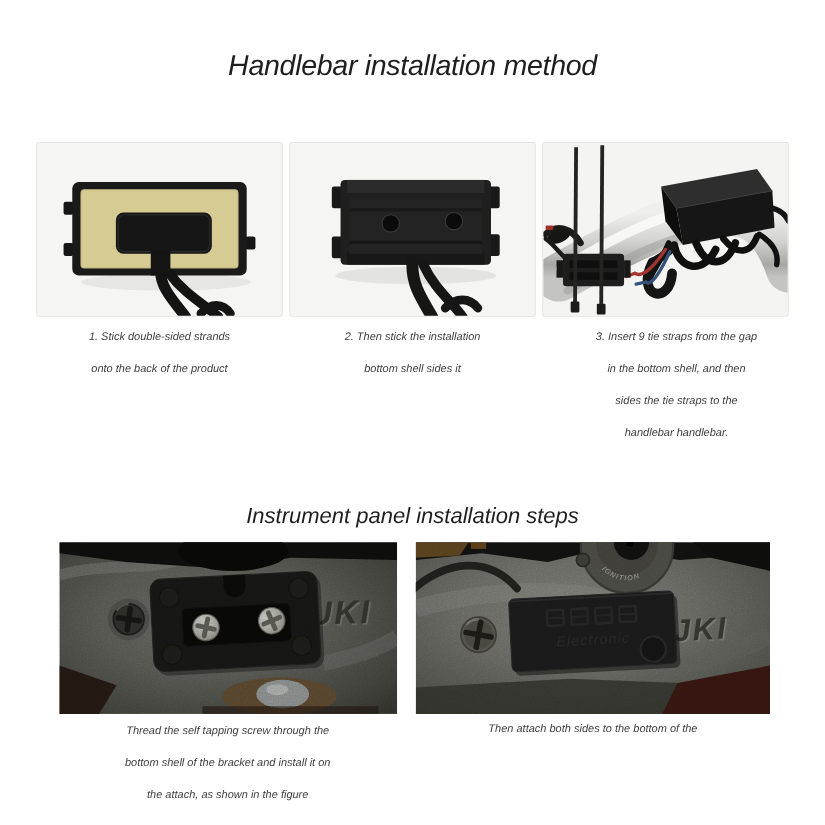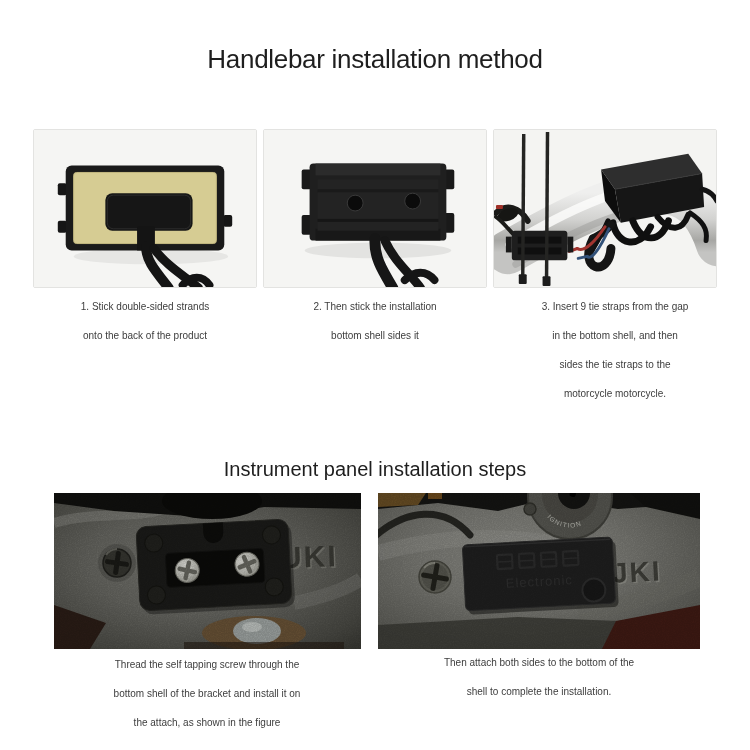--- a/index.html
+++ b/index.html
@@ -1,17 +1,17 @@
 <!DOCTYPE html>
 <html><head>
 <meta charset="utf-8">
 <style>
   html,body{margin:0;padding:0;background:#ffffff;}
   .page{position:relative;width:750px;height:750px;background:#ffffff;overflow:hidden;
-        font-family:"Liberation Sans","DejaVu Sans",sans-serif;}
+        font-family:"Liberation Sans","DejaVu Sans",sans-serif;font-style:italic;}
   .title{position:absolute;left:0;width:750px;text-align:center;color:#1e1e1e;}
   #title1{top:44px;font-size:26px;letter-spacing:-0.3px;}
   #title2{top:458px;font-size:20px;}
   .panel{position:absolute;box-sizing:border-box;}
   .step-panel{background:#f5f5f3;border:1px solid #e3e3e1;border-radius:2px;}
   .panel svg{display:block;width:100%;height:100%;}
   #p1{left:33px;top:129px;width:224px;height:159px;}
   #p2{left:263px;top:129px;width:224px;height:159px;}
   #p3{left:493px;top:129px;width:224px;height:159px;}
   #p4{left:54px;top:493px;width:307px;height:156px;}
@@ -141,21 +141,21 @@
     <div>onto the back of the product</div>
   </div>
   <div class="cap" id="c2">
     <div>2. Then stick the installation</div>
     <div>bottom shell sides it</div>
   </div>
   <div class="cap" id="c3">
     <div>3. Insert 9 tie straps from the gap</div>
     <div>in the bottom shell, and then</div>
     <div>sides the tie straps to the</div>
-    <div>motorcycle motorcycle.</div>
+    <div>handlebar handlebar.</div>
   </div>
 
   <div class="title" id="title2">Instrument panel installation steps</div>
 
   <div class="panel" id="p4">
     <svg viewBox="0 0 307 156" preserveAspectRatio="none">
       <defs>
         <radialGradient id="bg4" cx="0.45" cy="0.45" r="0.75">
           <stop offset="0" stop-color="#81817b"></stop>
           <stop offset="0.45" stop-color="#6e6e68"></stop>
@@ -287,16 +287,15 @@
     </svg>
   </div>
 
   <div class="cap" id="c4">
     <div>Thread the self tapping screw through the</div>
     <div>bottom shell of the bracket and install it on</div>
     <div>the attach, as shown in the figure</div>
   </div>
   <div class="cap" id="c5">
     <div>Then attach both sides to the bottom of the</div>
-    <div>shell to complete the installation.</div>
   </div>
 
 </div>
 
 </body></html>

